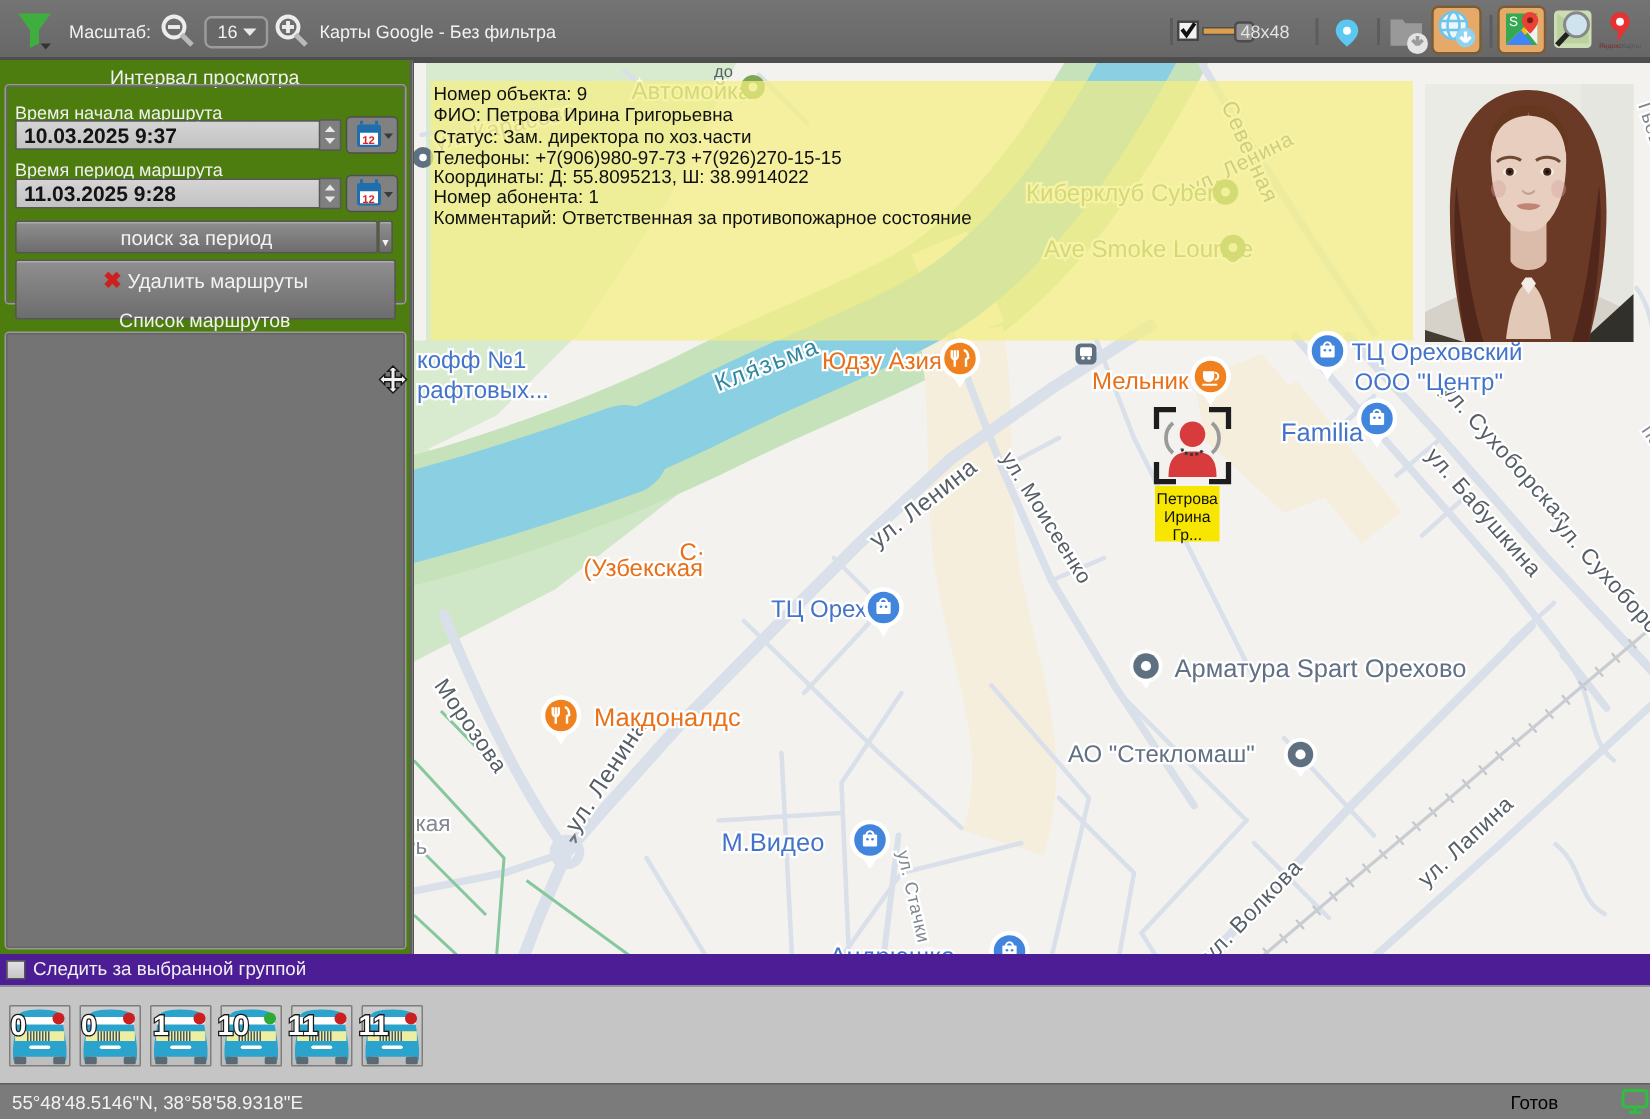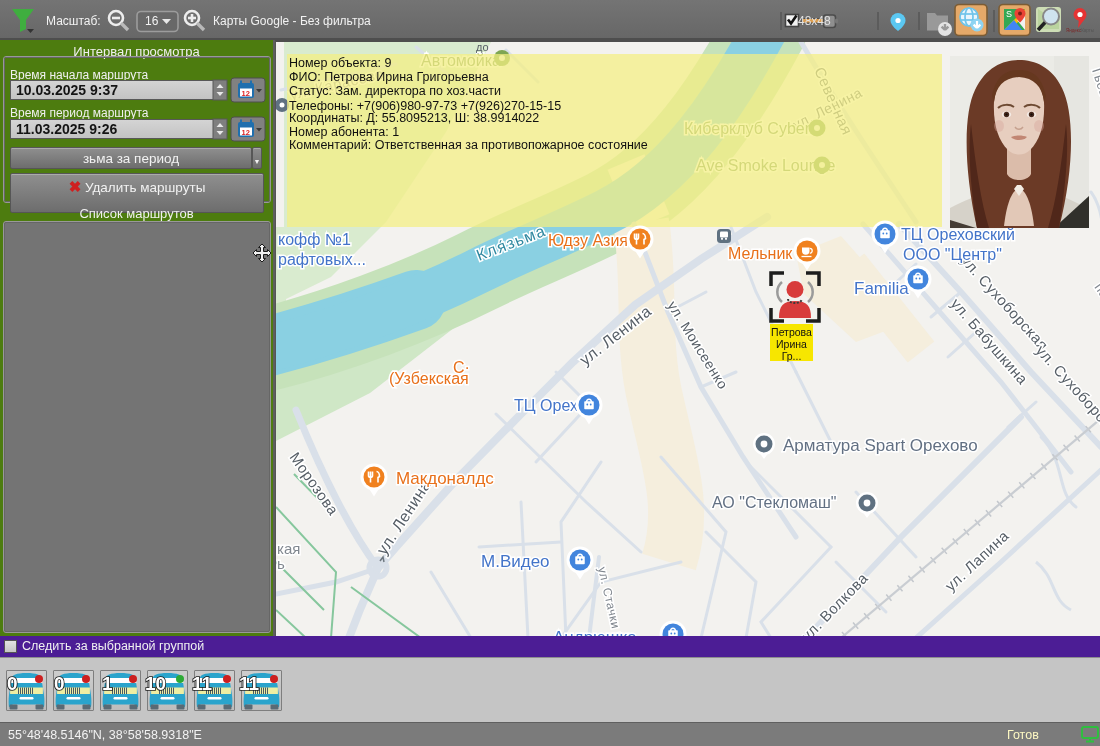--- a/index.html
+++ b/index.html
@@ -94,29 +94,29 @@
       <circle cx="1051" cy="16.5" r="8" fill="#cfe3ef" stroke="#888" stroke-width="2"></circle>
       <line x1="1045" y1="22.5" x2="1038" y2="30" stroke="#222" stroke-width="3.6"></line>
 
       <path d="M1080 8 a6.5 6.5 0 0 1 6.5 6.5 c0 3.5 -2.5 5.5 -4 7.5 l-4.5 6 l0.8 -7.3 c-3 -1 -5.3 -3 -5.3 -6.2 a6.5 6.5 0 0 1 6.5 -6.5 z" fill="#e53333"></path>
       <circle cx="1080" cy="14.5" r="2.6" fill="#fff"></circle>
       <text x="1066" y="32" font-size="4.5" fill="#7a2a2a" font-family="Liberation Sans">Яндекс<tspan fill="#555">Карты</tspan></text>
     </svg>
     <div class="tbtext" style="left:46px;top:14px;">Масштаб:</div>
     <div class="tbtext" style="left:145px;top:14px;">16</div>
     <div class="tbtext" style="left:213px;top:14px;">Карты Google - Без фильтра</div>
-    <div class="tbtext" style="left:798px;top:14px;color:#e2e2e2;">48x48</div>
+    <div class="tbtext" style="left:827px;top:14px;color:#e2e2e2;">48x48</div>
   </div>
   <div id="sidebar">
     <div class="grouptitle" style="top:4px;">Интервал просмотра</div>
     <div class="groupbox" style="left:3px;top:16px;width:268px;height:147px;"></div>
     <div class="lbl" style="left:10px;top:28px;text-align:right;">Время начала маршрута</div>
     <div class="dtinput" style="top:40px;">10.03.2025 9:37</div>
     <div class="lbl" style="left:10px;top:66px;">Время период маршрута</div>
-    <div class="dtinput" style="top:79px;font-weight:bold;">11.03.2025 9:26</div>
+    <div class="dtinput" style="top:79px;font-weight:bold;">11.03.2025 9:28</div>
     <svg width="275" height="596" style="position:absolute;left:0;top:0">
 
       <g>
         <rect x="213" y="40" width="14" height="20" fill="#7f7f7f" stroke="#585858" stroke-width="1"></rect>
         <path d="M216.5 48 l3.5 -4 l3.5 4 z" fill="#e8e8e8"></path>
         <path d="M216.5 52 l3.5 4 l3.5 -4 z" fill="#e8e8e8"></path>
         <rect x="213" y="79" width="14" height="20" fill="#7f7f7f" stroke="#585858" stroke-width="1"></rect>
         <path d="M216.5 87 l3.5 -4 l3.5 4 z" fill="#e8e8e8"></path>
         <path d="M216.5 91 l3.5 4 l3.5 -4 z" fill="#e8e8e8"></path>
       </g>
@@ -132,21 +132,21 @@
       <g id="cal2">
         <rect x="231" y="77" width="34" height="24" rx="3" fill="#818181" stroke="#4f4f4f"></rect>
         <rect x="238" y="82" width="16" height="15" rx="2" fill="#1f6fae"></rect>
         <rect x="240" y="87.5" width="12" height="8" fill="#fff"></rect>
         <path d="M241 82 v-2.5 m10 2.5 v-2.5" stroke="#1f6fae" stroke-width="2"></path>
         <text x="241.5" y="95" font-size="7.5" font-weight="bold" fill="#d22">12</text>
         <path d="M256 88 l6 0 l-3 3.6 z" fill="#3a3a3a"></path>
       </g>
 
           </svg>
-    <div class="btn" style="left:10px;top:107px;width:242px;height:22px;padding-top:3px;">зьма за период</div>
+    <div class="btn" style="left:10px;top:107px;width:242px;height:22px;padding-top:3px;">поиск за период</div>
     <div class="btn" style="left:252px;top:107px;width:10px;height:22px;"><span style="font-size:7px;position:relative;top:4px;">▼</span></div>
     <div class="btn" style="left:10px;top:133px;width:254px;height:40px;padding-top:4px;"><span style="color:#cf2020;font-weight:bold;font-size:15px;">✖</span> Удалить маршруты</div>
     <div class="grouptitle" style="top:166px;">Список маршрутов</div>
     <div class="groupbox" style="left:3px;top:181px;width:268px;height:412px;background:#747474;"></div>
     <svg width="22" height="22" style="position:absolute;left:251px;top:202px;">
       <g transform="translate(11,11)" stroke="#1a1a1a" stroke-width="1" fill="#f2f2f2">
         <path d="M0 -9 l3.5 3.5 h-2 v4 h4 v-2 l3.5 3.5 l-3.5 3.5 v-2 h-4 v4 h2 l-3.5 3.5 l-3.5 -3.5 h2 v-4 h-4 v2 l-3.5 -3.5 l3.5 -3.5 v2 h4 v-4 h-2 z"></path>
       </g>
     </svg>
   </div>
@@ -415,20 +415,20 @@
       <circle cx="39" cy="21" r="4" fill="#cc1f1f"></circle>
       <circle cx="86" cy="21" r="4" fill="#cc1f1f"></circle>
       <circle cx="133" cy="21" r="4" fill="#cc1f1f"></circle>
       <circle cx="180" cy="21" r="4" fill="#2daa35"></circle>
       <circle cx="227" cy="21" r="4" fill="#cc1f1f"></circle>
       <circle cx="274" cy="21" r="4" fill="#cc1f1f"></circle>
     </svg>
   </div>
   <div id="statusbar">
     <div style="position:absolute;left:8px;top:5px;color:#f2f2f2;font-size:12.5px;">55°48'48.5146"N, 38°58'58.9318"E</div>
-    <div style="position:absolute;left:1007px;top:5px;color:#fef9c3;font-size:12.5px;">Готов</div>
+    <div style="position:absolute;left:1007px;top:5px;color:#000000;font-size:12.5px;">Готов</div>
     <svg width="30" height="24" style="position:absolute;left:1078px;top:0">
       <rect x="4" y="4" width="16" height="11" rx="2" fill="none" stroke="#2fbf3f" stroke-width="2"></rect>
       <line x1="8" y1="18.5" x2="16" y2="18.5" stroke="#2fbf3f" stroke-width="2"></line>
       <line x1="12" y1="15" x2="12" y2="18" stroke="#2fbf3f" stroke-width="2"></line>
     </svg>
   </div>
 </div>
 
 </body></html>

